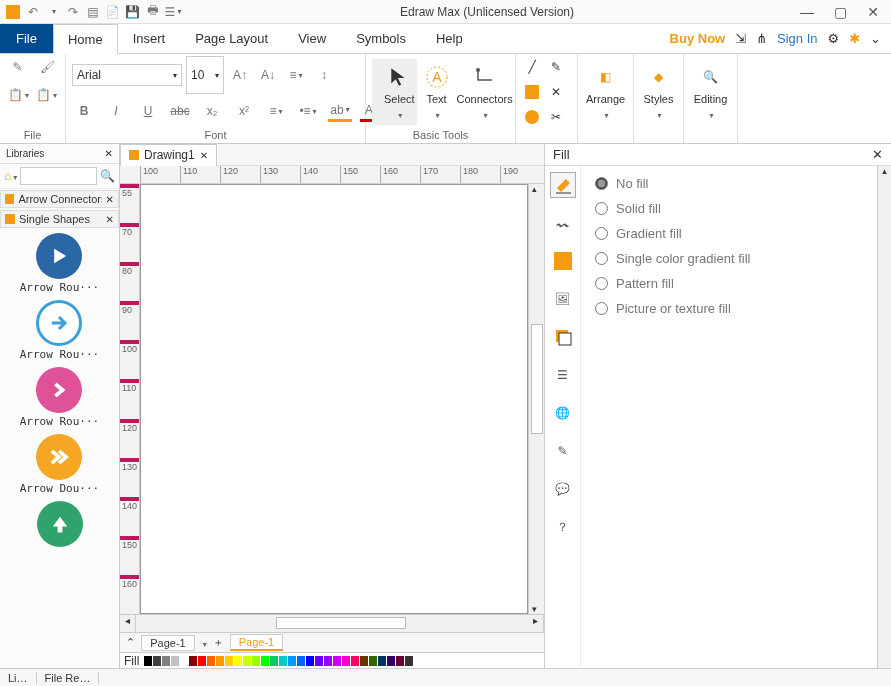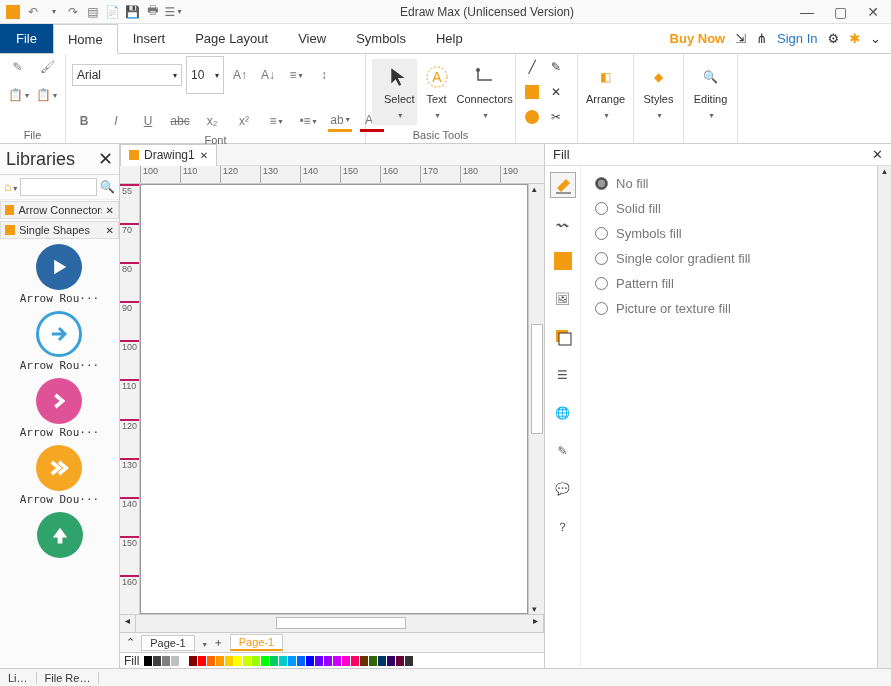--- a/index.html
+++ b/index.html
@@ -39,41 +39,41 @@
 .big-tool .txt { font-size: 11px; }
 .shape-cell { width: 20px; height: 20px; display: flex; align-items: center; justify-content: center;}
 .orange-sq { width: 14px; height: 14px; background: #f39c12; }
 .orange-cir { width: 14px; height: 14px; background: #f39c12; border-radius: 50%;}
 
 
 .main { display: flex; height: calc(686px - 24px - 30px - 90px - 18px); }
 
 
 .libs { width: 120px; border-right: 1px solid #ccc; display: flex; flex-direction: column; background: #fbfbfb;}
-.libs-header { display: flex; align-items: center; justify-content: space-between; padding: 4px 6px; font-size: 18px; border-bottom: 1px solid #ddd;}
+.libs-header { display: flex; align-items: center; justify-content: space-between; padding: 4px 6px; font-size: 10px; border-bottom: 1px solid #ddd;}
 .libs-search { display: flex; align-items: center; padding: 3px 4px; gap: 3px; border-bottom: 1px solid #eee;}
 .libs-search .home-ic { font-size: 12px; color: #f39c12;}
 .libs-search input { flex: 1; width: 40px; border: 1px solid #ccc; height: 18px; font-size: 11px; padding: 0 2px;}
 .libs-cat { background: #f3f3f3; border: 1px solid #ddd; margin: 1px 0; padding: 2px 4px; font-size: 11px; display: flex; align-items: center; gap: 4px;}
 .libs-cat .sq { width: 10px; height: 10px; background: #f39c12;}
 .libs-shapes { flex: 1; overflow: hidden; padding: 4px; display: flex; flex-direction: column; align-items: center; gap: 6px;}
 .shape-item { display: flex; flex-direction: column; align-items: center; gap: 2px;}
 .shape-item .circ { width: 46px; height: 46px; border-radius: 50%; display: flex; align-items: center; justify-content: center;}
 .shape-item .lbl { font-size: 11px; font-family: monospace;}
 
 
 .canvas-wrap { flex: 1; display: flex; flex-direction: column; border-right: 1px solid #ccc; min-width: 0;}
 .doc-tab-row { height: 22px; display: flex; align-items: center; border-bottom: 1px solid #ddd; background: #f6f6f6;}
 .doc-tab { display: flex; align-items: center; gap: 5px; padding: 0 8px; background: #fff; border: 1px solid #ccc; border-bottom: none; height: 22px; font-size: 12px;}
 .doc-tab .sq { width: 10px; height: 10px; background: #f39c12;}
 .ruler-h { height: 18px; background: #f2f2f2; border-bottom: 1px solid #ccc; display: flex; padding-left: 20px; overflow: hidden; font-size: 9px; color: #666;}
 .ruler-h div { width: 40px; border-left: 1px solid #aaa; padding-left: 2px;}
 .canvas-body { flex: 1; display: flex; overflow: hidden; background: #b5b5b5;}
 .ruler-v { width: 20px; background: #f2f2f2; border-right: 1px solid #ccc; display: flex; flex-direction: column; font-size: 9px; color: #666;}
-.ruler-v div { height: 40px; border-top: 2px solid #be185d; padding-left: 2px;}
+.ruler-v div { height: 40px; border-top: 4px solid #be185d; padding-left: 2px;}
 .page { flex: 1; background: #fff; margin: 0; border: 1px solid #999;}
 .vscroll { width: 16px; background: #f0f0f0; border-left: 1px solid #ccc; position: relative;}
 .vscroll .thumb { position: absolute; top: 140px; left: 2px; width: 12px; height: 110px; background: #fff; border: 1px solid #bbb;}
 .hscroll-row { height: 18px; display: flex; background: #f0f0f0; border-top: 1px solid #ccc;}
 .hscroll-row .arrow { width: 16px; text-align: center; font-size: 10px; border-right: 1px solid #ccc;}
 .hscroll-row .track { flex: 1; position: relative;}
 .hscroll-row .thumb { position: absolute; left: 140px; top: 2px; height: 12px; width: 130px; background: #fff; border: 1px solid #bbb;}
 .page-tabs { height: 20px; display: flex; align-items: center; gap: 6px; padding: 0 6px; border-top: 1px solid #ccc; background: #f6f6f6; font-size: 11px;}
 .page-tabs .pt { padding: 1px 8px; background: #fff; border: 1px solid #ccc;}
 .page-tabs .pt.orange { color: #f39c12; border-bottom: 2px solid #f39c12;}
@@ -155,21 +155,21 @@
       </div>
       <div style="display:flex; gap:4px;">
         <span class="small-btn drop-arrow">📋</span>
         <span class="small-btn drop-arrow">📋</span>
       </div>
     </div>
     <div class="label">File</div>
   </div>
 
   <div class="ribbon-group" style="width:300px;">
-    <div class="body" style="flex-direction:column; align-items:flex-start; gap:16px;">
+    <div class="body" style="flex-direction:column; align-items:flex-start; gap:6px;">
       <div style="display:flex; gap:4px; align-items:center;">
         <div class="font-select">
             <span>Arial</span>
             <span style="font-size:8px;">▾</span>
           </div>
         <div class="size-select">
             <span>10</span>
             <span style="font-size:8px;">▾</span>
           </div>
         <span class="small-btn">A↑</span>
@@ -477,21 +477,21 @@
           <label>
             <input type="radio" name="fill" checked="" style="">
             <span>No fill</span>
           </label>
           <label>
             <input type="radio" name="fill" style="">
             <span>Solid fill</span>
           </label>
           <label>
             <input type="radio" name="fill" style="">
-            <span>Symbols fill</span>
+            <span>Gradient fill</span>
           </label>
           <label>
             <input type="radio" name="fill" style="">
             <span>Single color gradient fill</span>
           </label>
           <label>
             <input type="radio" name="fill" style="">
             <span>Pattern fill</span>
           </label>
           <label>

